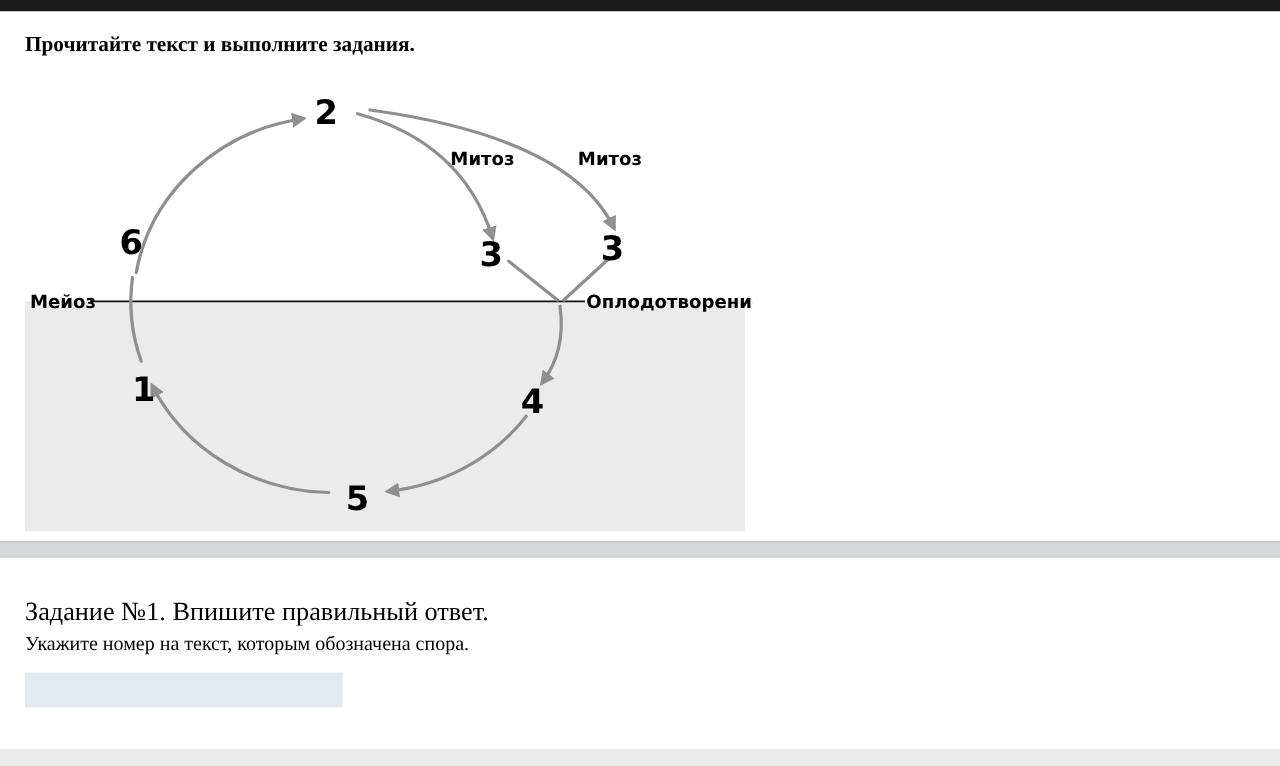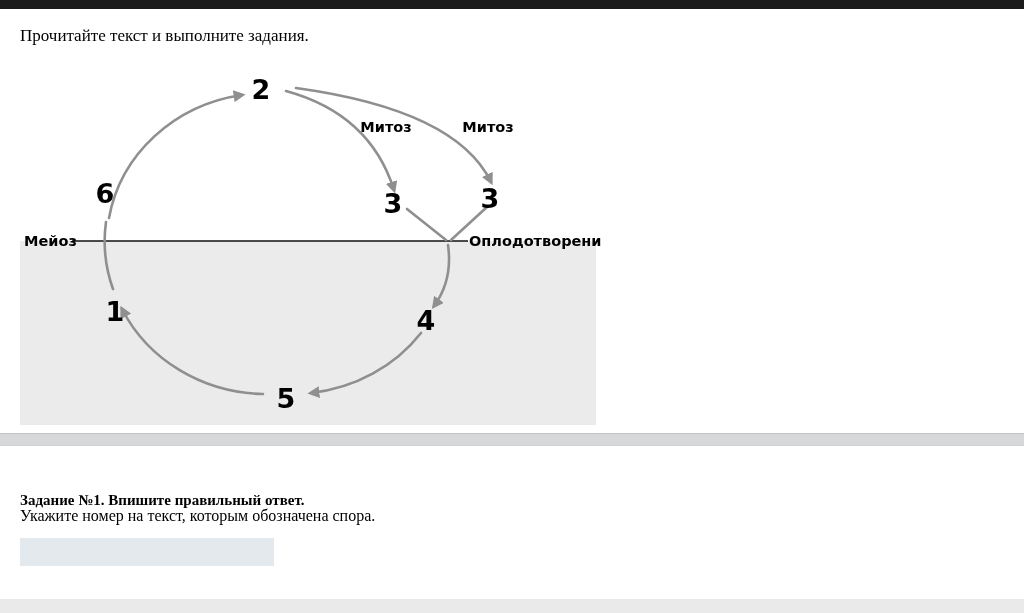--- a/index.html
+++ b/index.html
@@ -11,35 +11,35 @@
     color:#000;
     overflow:hidden;
   }
   .topbar {
     position:absolute; left:0; top:0;
     width:1024px; height:9px;
     background:#1b1b1b;
   }
   .heading {
     position:absolute; left:20px; top:26px;
-    font-size:17px; font-weight:normal;
+    font-size:17px; font-weight:bold;
   }
   .diagram {
     position:absolute; left:18px; top:56px;
   }
   .divider {
     position:absolute; left:0; top:433px;
     width:1024px; height:13px;
     background:#d6d8d9;
     border-top:1px solid #c3c5c6;
     border-bottom:1px solid #cfd1d2;
   }
   .task-title {
-    position:absolute; left:20px; top:492px;
-    font-size:15px; font-weight:bold;
+    position:absolute; left:20px; top:477px;
+    font-size:21px; font-weight:normal;
   }
   .question {
     position:absolute; left:20px; top:507px;
     font-size:16px;
   }
   .answer-input {
     position:absolute; left:20px; top:538px;
     width:254px; height:28px;
     background:#e3e9ec;
     border:none; outline:none;

